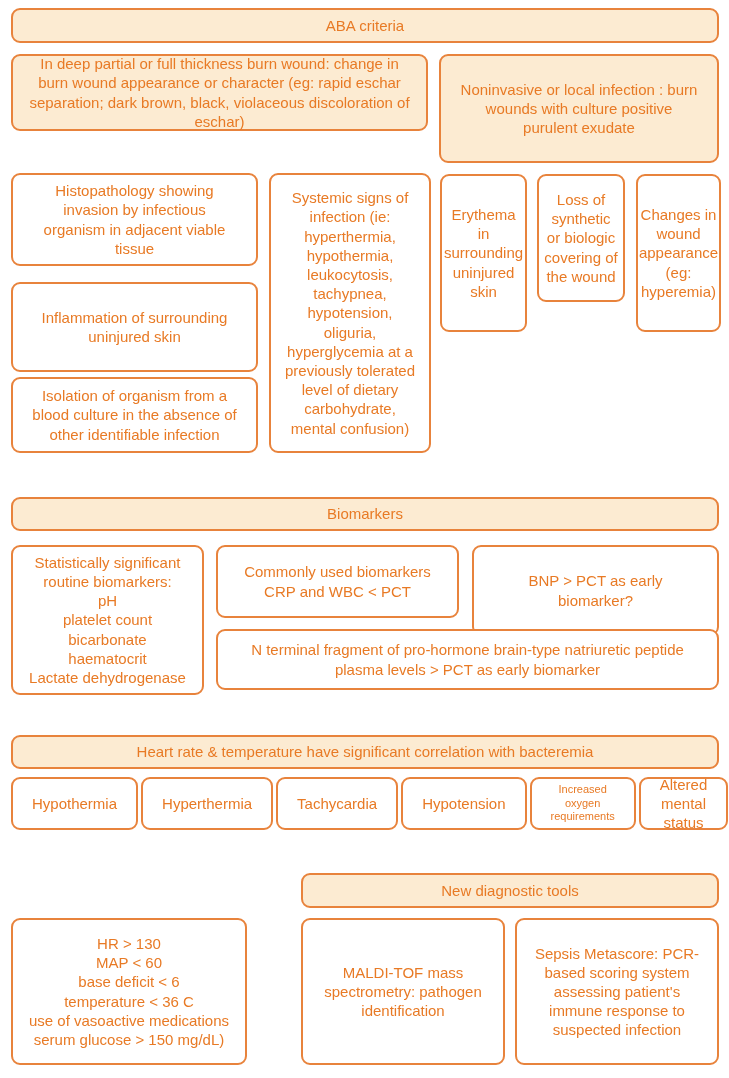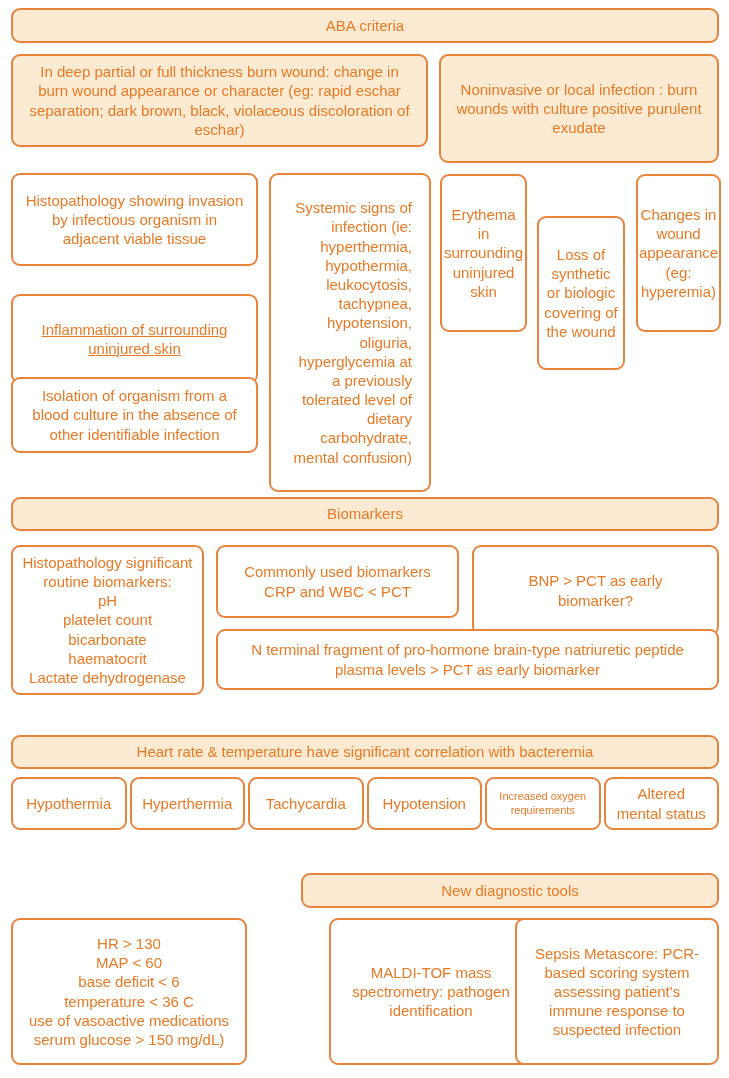--- a/index.html
+++ b/index.html
@@ -23,61 +23,61 @@
     border-radius:9px;
     background:var(--boxbg);
     color:var(--text);
     font-size:15px;
     line-height:1.28;
     display:flex;
     flex-direction:column;
     align-items:center;
     justify-content:center;
     text-align:center;
-    padding:4px 10px;
+    padding:4px 19px;
   }
   .filled{background:var(--fill);}
   .small{font-size:11px;line-height:1.25;}
   .row{
     position:absolute;
     display:flex;
     gap:3px;
   }
   .row .box{position:static;flex:1;}
   .list div{white-space:nowrap;}
 </style>
 </head>
 <body>
 
 <div id="canvas">
 
   <div class="box filled" style="left:11px;top:8px;width:708px;height:35px;">ABA criteria</div>
 
-  <div class="box filled" style="left:11px;top:54px;width:417px;height:93px;padding:4px 14px;">In deep partial or full thickness burn wound: change in burn wound appearance or character (eg: rapid eschar separation; dark brown, black, violaceous discoloration of eschar)</div>
+  <div class="box filled" style="left:11px;top:54px;width:417px;height:77px;padding:4px 14px;">In deep partial or full thickness burn wound: change in burn wound appearance or character (eg: rapid eschar separation; dark brown, black, violaceous discoloration of eschar)</div>
 
   <div class="box filled" style="left:439px;top:54px;width:280px;height:109px;">Noninvasive or local infection : burn wounds with culture positive purulent exudate</div>
 
   <div class="box" style="left:11px;top:173px;width:247px;height:93px;">Histopathology showing invasion by infectious organism in adjacent viable tissue</div>
 
-  <div class="box" style="left:11px;top:294px;width:247px;height:90px;text-decoration:underline;">Inflammation of surrounding uninjured skin</div>
+  <div class="box" style="left:11px;top:282px;width:247px;height:90px;">Inflammation of surrounding uninjured skin</div>
 
   <div class="box" style="left:11px;top:377px;width:247px;height:76px;">Isolation of organism from a blood culture in the absence of other identifiable infection</div>
 
-  <div class="box" style="left:269px;top:173px;width:162px;height:319px;padding:4px 17px;text-align:right;">Systemic signs of infection (ie: hyperthermia, hypothermia, leukocytosis, tachypnea, hypotension, oliguria, hyperglycemia at a previously tolerated level of dietary carbohydrate, mental confusion)</div>
+  <div class="box" style="left:269px;top:173px;width:162px;height:280px;padding:4px 10px;">Systemic signs of infection (ie: hyperthermia, hypothermia, leukocytosis, tachypnea, hypotension, oliguria, hyperglycemia at a previously tolerated level of dietary carbohydrate, mental confusion)</div>
 
   <div class="box" style="left:440px;top:174px;width:87px;height:158px;padding:4px 2px;">Erythema in surrounding uninjured skin</div>
 
-  <div class="box" style="left:537px;top:174px;width:88px;height:154px;padding:4px 4px;margin-top:42px;">Loss of synthetic or biologic covering of the wound</div>
+  <div class="box" style="left:537px;top:174px;width:88px;height:128px;padding:4px 4px;">Loss of synthetic or biologic covering of the wound</div>
 
   <div class="box" style="left:636px;top:174px;width:85px;height:158px;padding:4px 1px;text-align:center;">Changes in wound appearance (eg: hyperemia)</div>
 
   <div class="box filled" style="left:11px;top:497px;width:708px;height:34px;">Biomarkers</div>
 
   <div class="box" style="left:11px;top:545px;width:193px;height:150px;padding:4px 6px;">
-    <div>Histopathology significant routine biomarkers:</div>
+    <div>Statistically significant routine biomarkers:</div>
     <div class="list">
         <div>pH</div>
         <div>platelet count</div>
         <div>bicarbonate</div>
         <div>haematocrit</div>
         <div>Lactate dehydrogenase</div>
       </div>
   </div>
 
   <div class="box" style="left:216px;top:545px;width:243px;height:73px;padding:4px 14px;">Commonly used biomarkers CRP and WBC &lt; PCT</div>
@@ -102,17 +102,17 @@
       <div>HR &gt; 130</div>
       <div>MAP &lt; 60</div>
       <div>base deficit &lt; 6</div>
       <div>temperature &lt; 36 C</div>
       <div>use of vasoactive medications</div>
       <div>serum glucose &gt; 150 mg/dL)</div>
     </div>
 
   <div class="box filled" style="left:301px;top:873px;width:418px;height:35px;">New diagnostic tools</div>
 
-  <div class="box" style="left:301px;top:918px;width:204px;height:147px;padding:4px 18px;margin-left:28px;">MALDI-TOF mass spectrometry: pathogen identification</div>
+  <div class="box" style="left:301px;top:918px;width:204px;height:147px;padding:4px 18px;">MALDI-TOF mass spectrometry: pathogen identification</div>
 
   <div class="box" style="left:515px;top:918px;width:204px;height:147px;padding:4px 12px;">Sepsis Metascore: PCR-based scoring system assessing patient's immune response to suspected infection</div>
 
 </div>
 
 </body></html>

